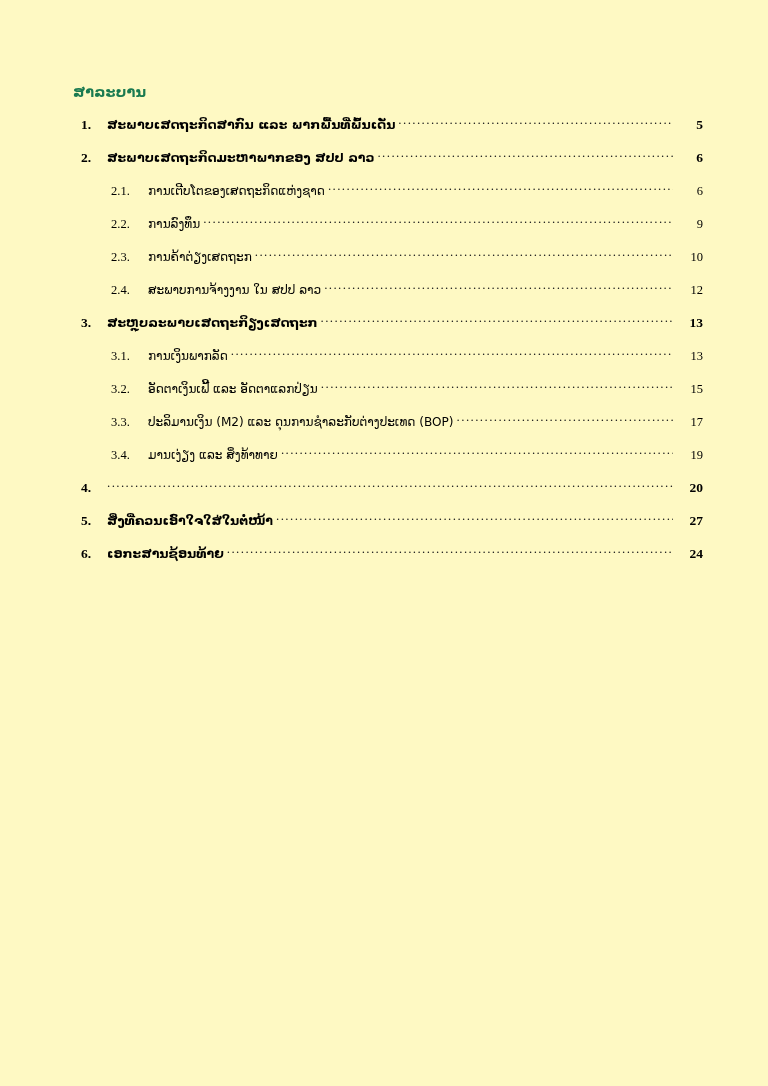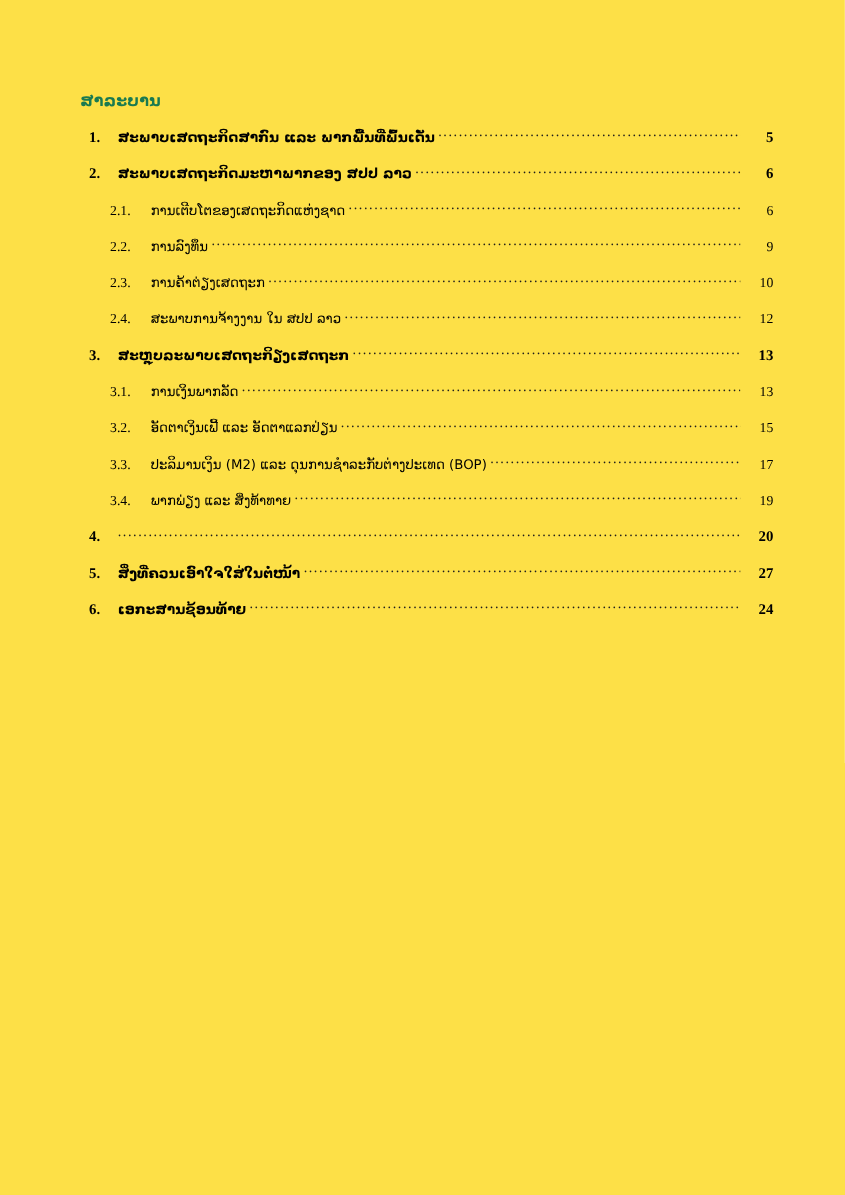--- a/index.html
+++ b/index.html
@@ -11,21 +11,21 @@
     width: 768px;
     height: 1086px;
     font-family: "DejaVu Sans", "Liberation Sans", sans-serif;
     color: #000000;
     overflow: hidden;
   }
   .page {
     position: relative;
     width: 768px;
     height: 1086px;
-    background: #fde047;
+    background: #fef9c3;
     box-sizing: border-box;
   }
   .toc-wrap {
     position: absolute;
     left: 73px;
     top: 84px;
     width: 630px;
   }
   .toc-title {
     font-family: "DejaVu Sans", "Liberation Sans", sans-serif;
@@ -59,21 +59,21 @@
     color: #000;
   }
   .lvl1 > .num {
     width: 26px;
     margin-left: 8px;
     font-size: 13.5px;
     font-weight: bold;
   }
   .lvl2 > .num {
     width: 37px;
-    margin-left: 27px;
+    margin-left: 38px;
     font-size: 12.5px;
     font-weight: normal;
   }
   .label {
     flex: 0 0 auto;
     font-family: "DejaVu Sans", "Liberation Sans", sans-serif;
     padding-right: 3px;
   }
   .lvl1 > .label {
     font-size: 12.6px;
@@ -180,21 +180,21 @@
           <span class="pageno">15</span>
         </div>
         <div class="toc-entry lvl2">
           <span class="num">3.3.</span>
           <span class="label">ປະລິມານເງິນ (M2) ແລະ ດຸນການຊຳລະກັບຕ່າງປະເທດ (BOP)</span>
           <span class="leader"></span>
           <span class="pageno">17</span>
         </div>
         <div class="toc-entry lvl2">
           <span class="num">3.4.</span>
-          <span class="label">ພາກພ່ຽງ ແລະ ສິ່ງທ້າທາຍ</span>
+          <span class="label">ມານເງ່ຽງ ແລະ ສິ່ງທ້າທາຍ</span>
           <span class="leader"></span>
           <span class="pageno">19</span>
         </div>
         <div class="toc-entry lvl1">
           <span class="num">4.</span>
           <span class="leader"></span>
           <span class="pageno">20</span>
         </div>
         <div class="toc-entry lvl1">
           <span class="num">5.</span>

